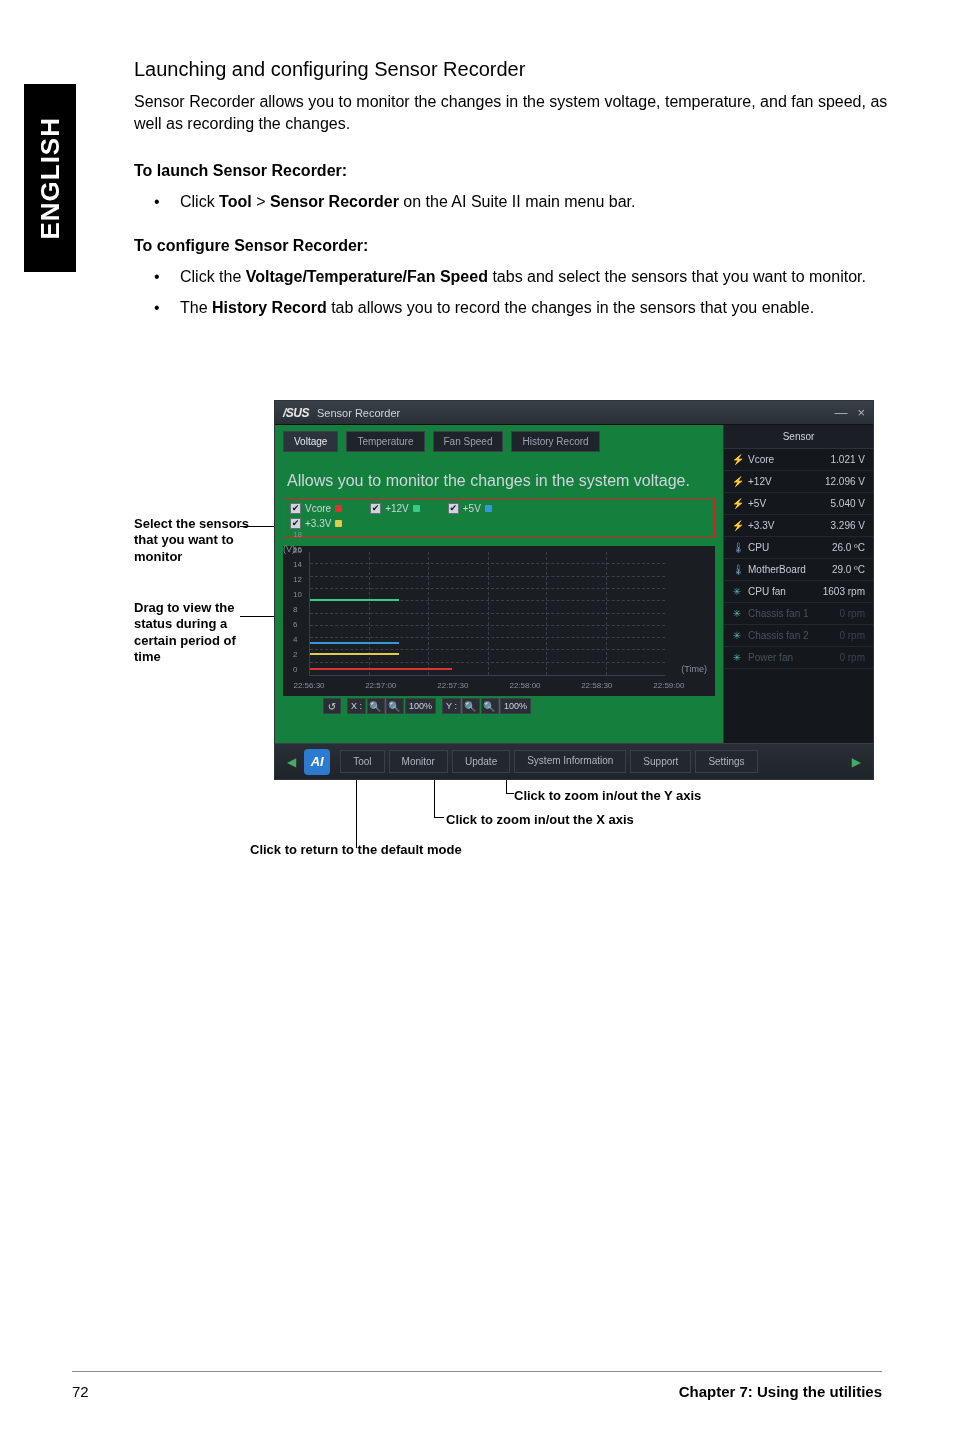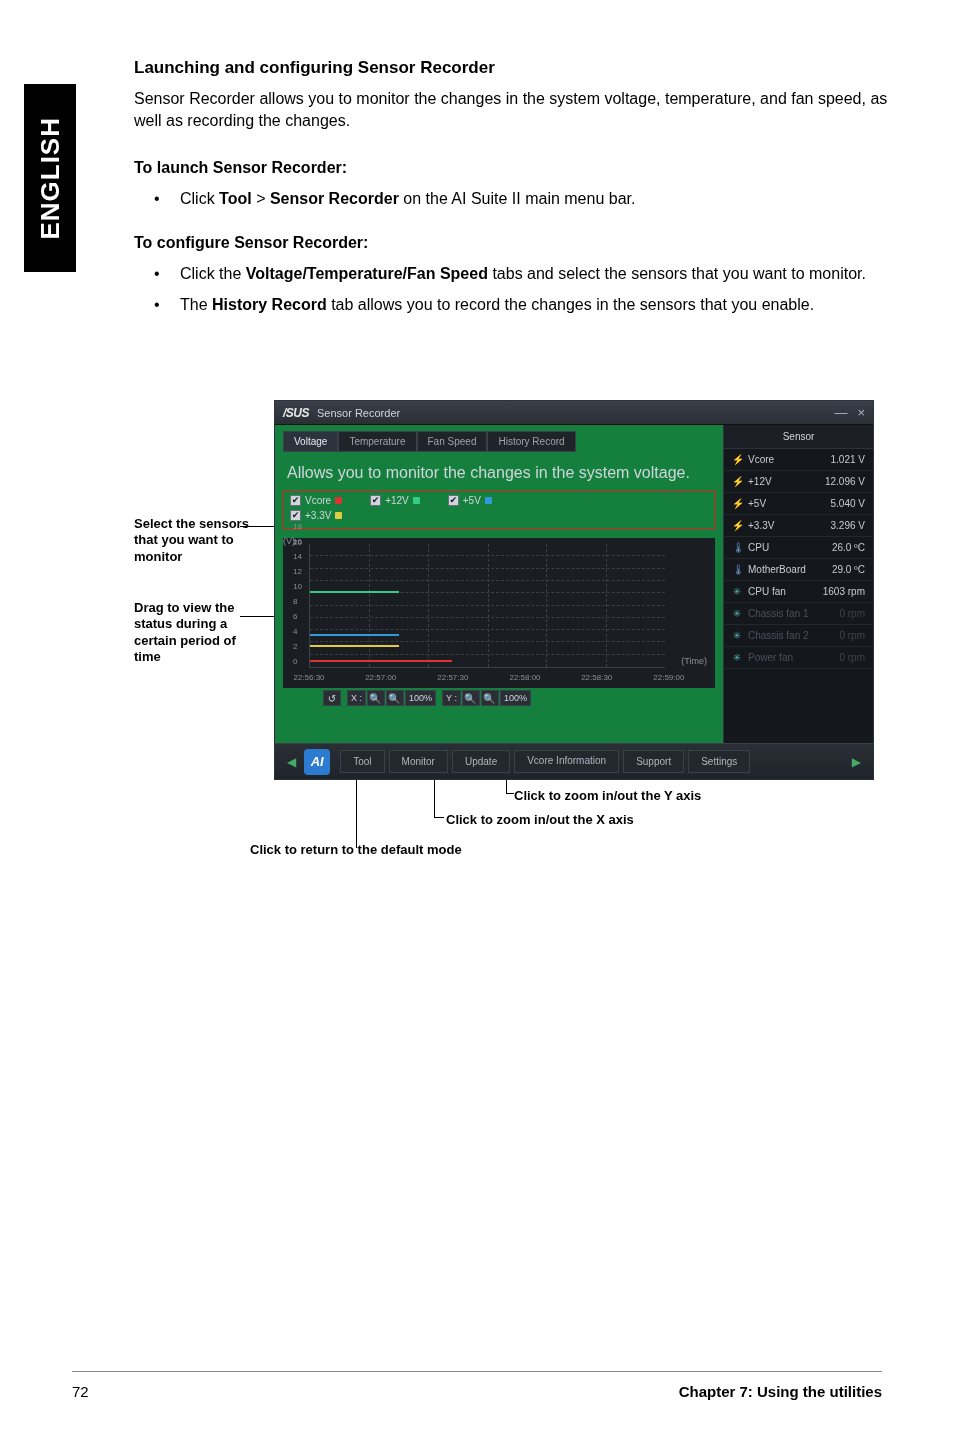--- a/index.html
+++ b/index.html
@@ -30,22 +30,22 @@
     font-weight: bold;
     letter-spacing: 1px;
   }
   .content {
     position: absolute;
     left: 134px;
     top: 58px;
     width: 760px;
   }
   h2 {
-    font-size: 17px;
-    font-weight: bold;
+    font-size: 20px;
+    font-weight: normal;
     margin-bottom: 10px;
   }
   .intro {
     font-size: 16px;
     line-height: 1.4;
     margin-bottom: 26px;
   }
   .sec-title {
     font-size: 16px;
     font-weight: bold;
@@ -117,21 +117,21 @@
     letter-spacing: -0.5px;
     font-size: 12px;
   }
   .titlebar .ttext { color: #cfd5dc; font-size: 11px; }
   .winbtns { margin-left: auto; display: flex; gap: 10px; color: #aeb5bf; font-size: 13px; }
 
   .app-body { display: flex; height: calc(100% - 24px - 36px); }
   .left-panel { flex: 1; padding: 6px 8px 4px 8px; position: relative; }
   .right-panel { width: 150px; background: #14171c; border-left: 1px solid #2e333b; }
 
-  .tabs { display: flex; gap: 0; margin-bottom: 12px; }
+  .tabs { display: flex; gap: 8px; margin-bottom: 20px; }
   .tab {
     padding: 4px 10px;
     background: #1f242b;
     border: 1px solid #3a4049;
     color: #9aa2ad;
     font-size: 10px;
     cursor: pointer;
   }
   .tab.active { background: #2d333c; color: #e6e9ed; }
 
@@ -453,21 +453,21 @@
           </div>
       </div>
     </div>
 
     <div class="toolbar">
       <span class="tbar-arrow">◀</span>
       <div class="ai-badge">AI</div>
       <div class="tbar-item">Tool</div>
       <div class="tbar-item">Monitor</div>
       <div class="tbar-item">Update</div>
-      <div class="tbar-item" style="text-align:center;line-height:1.05">Vcore Information</div>
+      <div class="tbar-item" style="text-align:center;line-height:1.05">System Information</div>
       <div class="tbar-item">Support</div>
       <div class="tbar-item">Settings</div>
       <span class="tbar-arrow" style="margin-left:auto">▶</span>
     </div>
   </div>
 </div>
 
 <div class="footer-line"></div>
 <div class="page-num">72</div>
 <div class="chapter">Chapter 7: Using the utilities</div>

